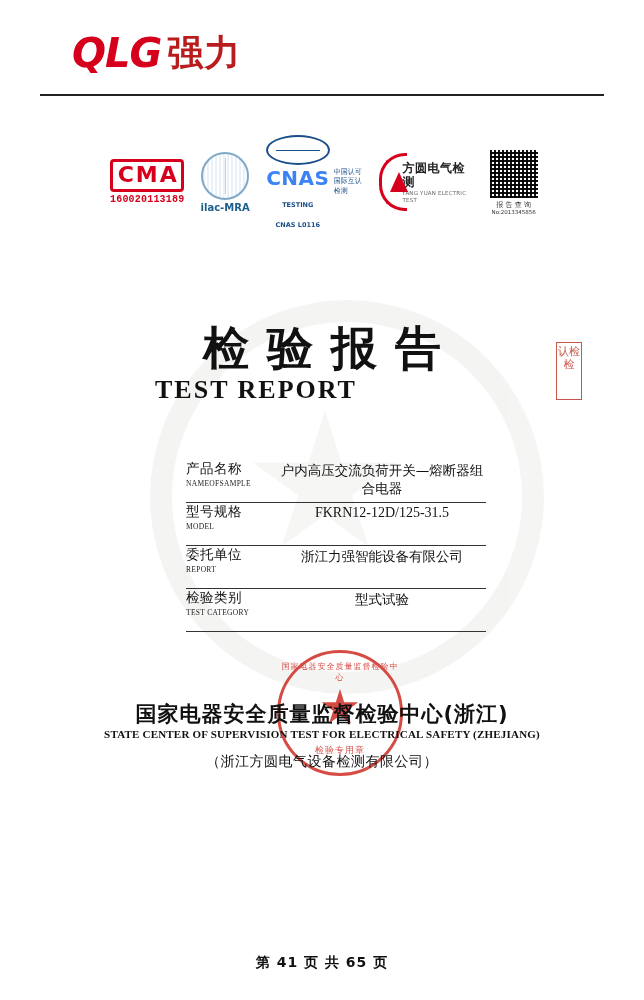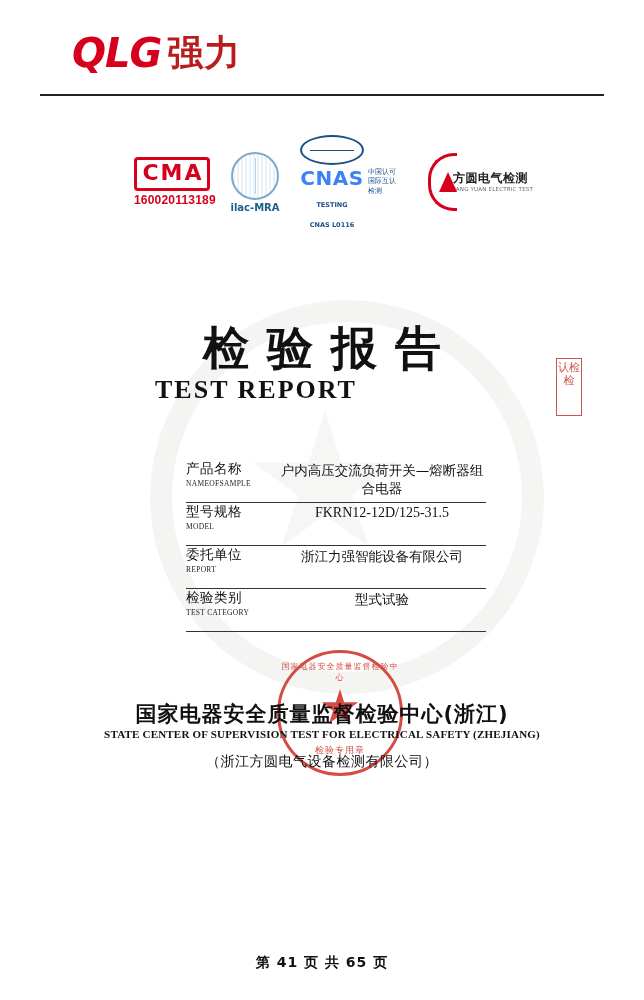--- a/index.html
+++ b/index.html
@@ -80,22 +80,22 @@
     font-family: "DejaVu Sans", sans-serif;
     font-weight: bold;
     font-size: 22px;
     letter-spacing: 2px;
     padding: 1px 2px 2px 4px;
     line-height: 1.1;
     position: relative;
   }
   .cma-num {
     color: #d6001c;
-    font-family: Liberation Sans, sans-serif;
-    font-size: 12px;
+    font-family: Liberation Mono, monospace;
+    font-size: 10px;
     font-weight: bold;
     margin-top: 2px;
     letter-spacing: 0.2px;
   }
 
   
   .mark-ilac { width: 70px; text-align: center; }
   .ilac-circle {
     width: 44px; height: 44px;
     margin: 0 auto;
@@ -260,21 +260,21 @@
     font-weight: bold;
     font-size: 26px;
     letter-spacing: 2px;
     color: #111;
   }
 
   
   .seal-vertical {
     position: absolute;
     left: 556px;
-    top: 358px;
+    top: 342px;
     width: 26px;
     height: 58px;
     border: 1.5px solid #c0392b;
     color: #c0392b;
     font-family: "DejaVu Sans", sans-serif;
     font-size: 11px;
     line-height: 1.15;
     text-align: center;
     padding-top: 3px;
     box-sizing: border-box;
@@ -445,20 +445,27 @@
   <div class="mark mark-fy">
     <div class="fy-arc">
       <div class="fy-tri"></div>
     </div>
     <div class="fy-text">
       <div class="fy-cn">方圆电气检测</div>
       <div class="fy-en">FANG YUAN ELECTRIC TEST</div>
     </div>
   </div>
 
+  <div class="mark mark-qr">
+    <div class="qr-box"></div>
+    <div class="qr-cap">
+      <span>报 告 查 询</span>
+      <div class="qr-no">No:2013345856</div>
+    </div>
+  </div>
 
 </div>
 
 <div class="watermark">
   <div class="wm-circle"></div>
   <div class="wm-star"></div>
 </div>
 
 <div class="title-cn">检验报告</div>
 <div class="title-en">TEST REPORT</div>

